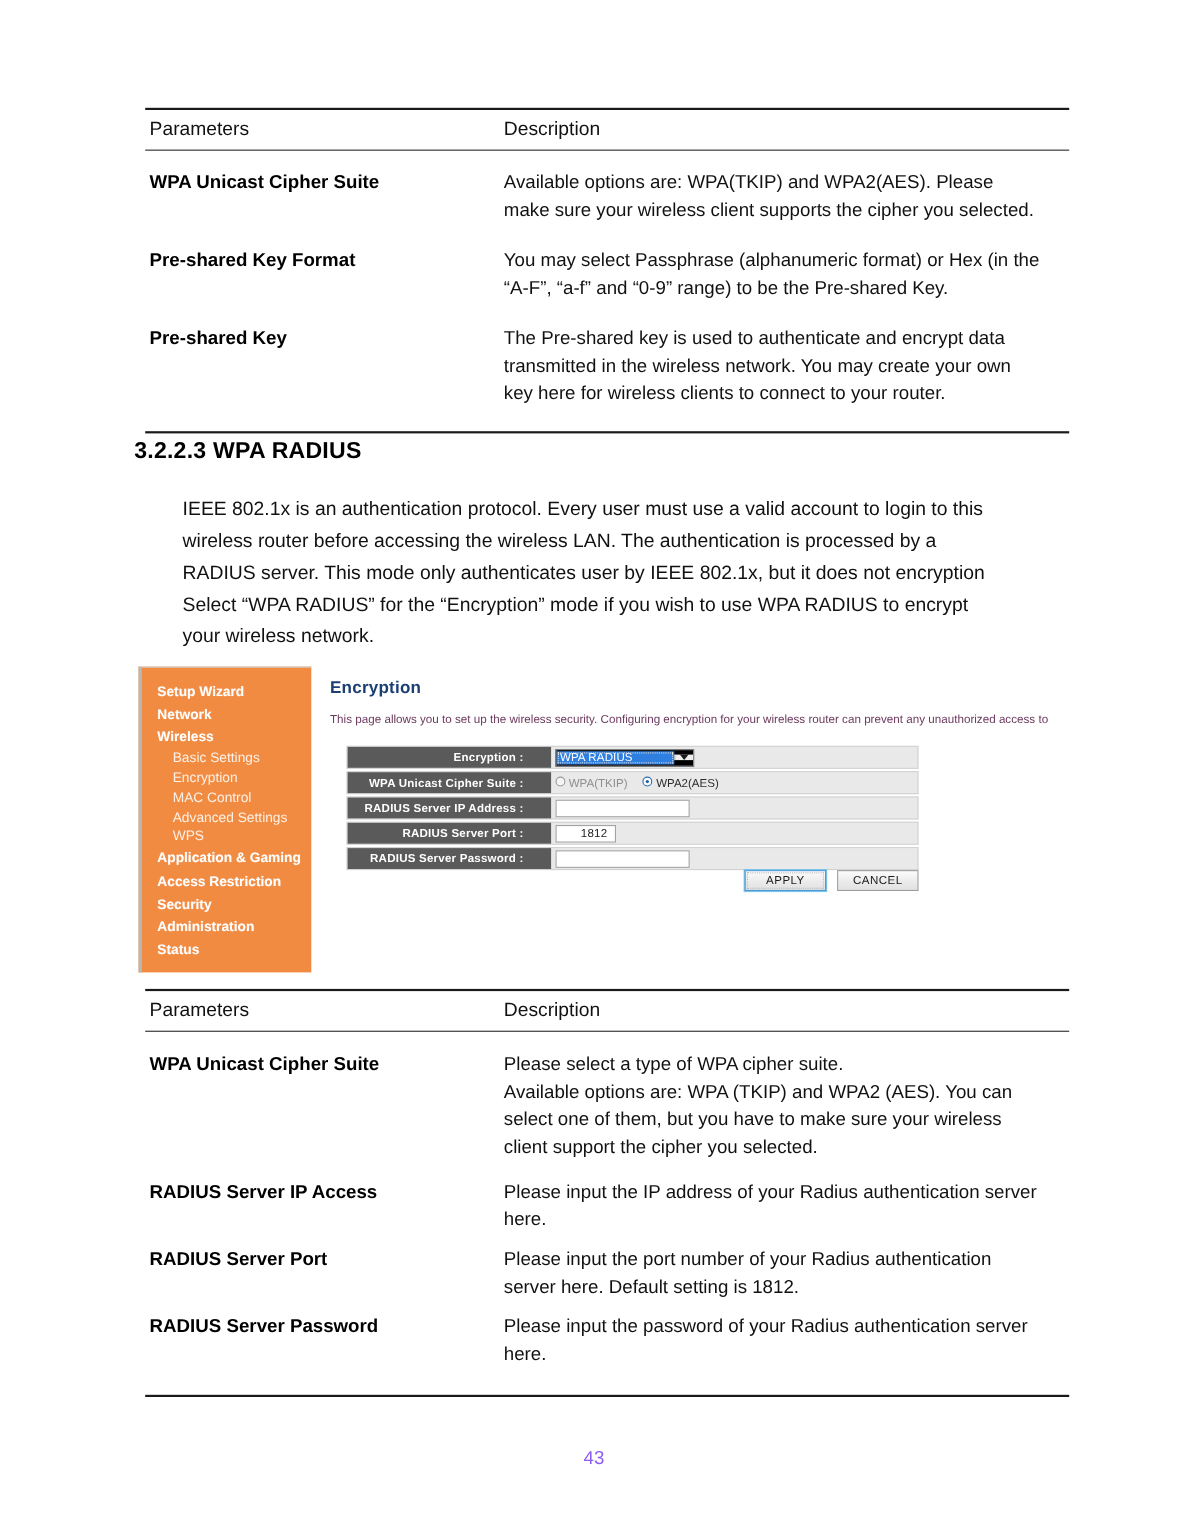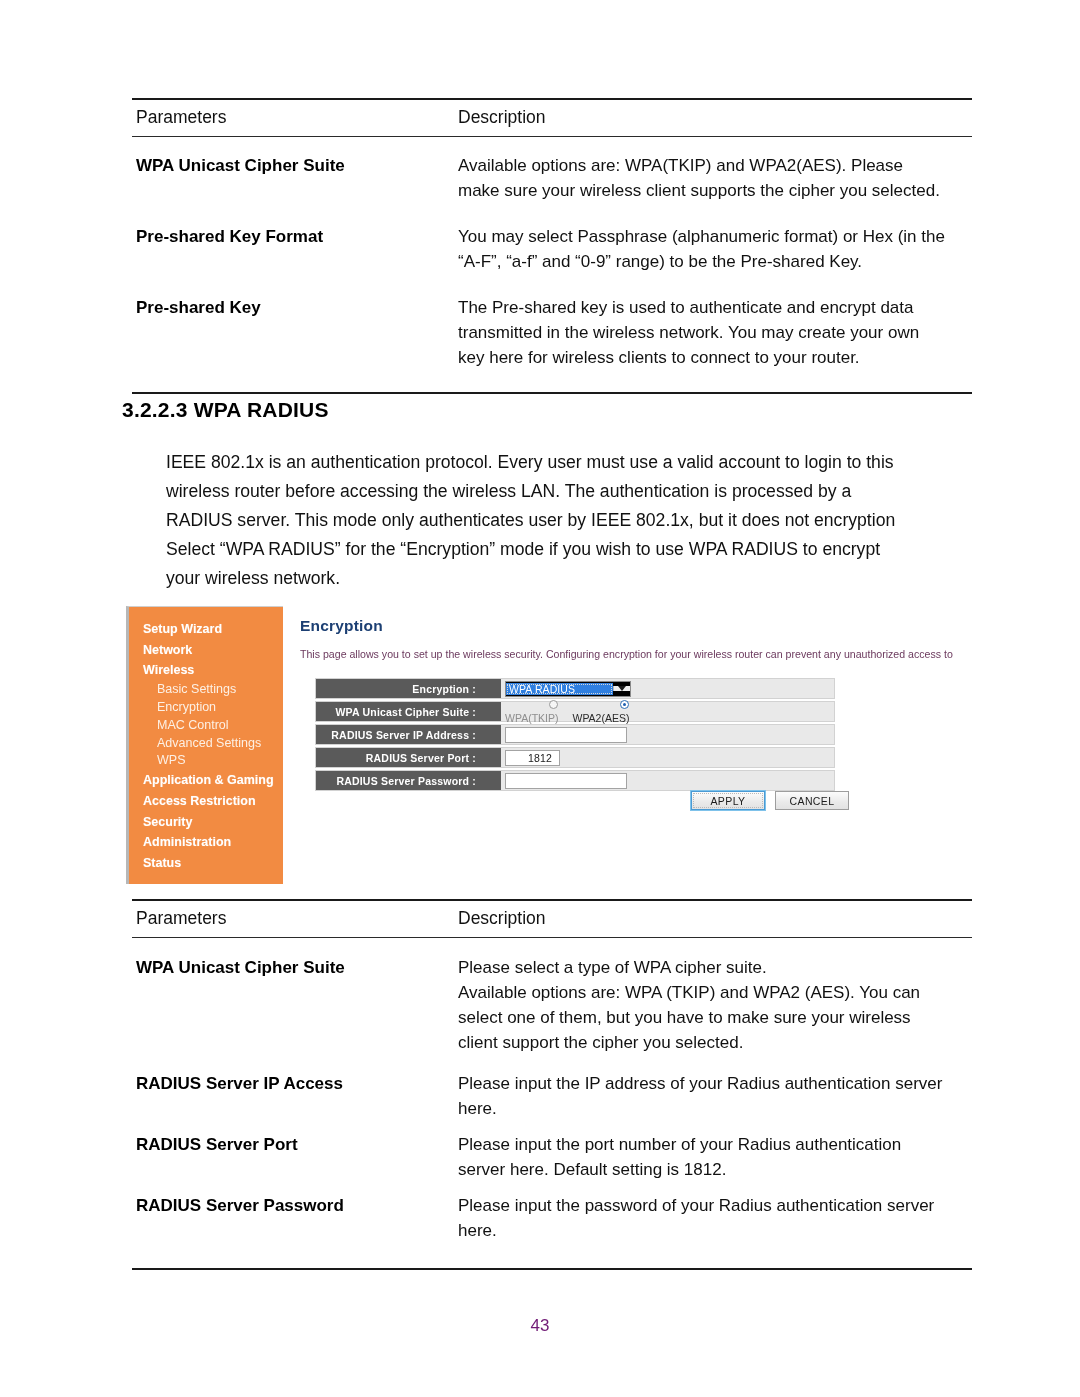--- a/index.html
+++ b/index.html
@@ -243,24 +243,23 @@
 
   .radio-wrap {
     display: flex;
     align-items: center;
     gap: 14px;
     font-size: 10.5px;
     color: #2b2b2b;
   }
   .radio-item {
     display: flex;
-    align-items: flex-end;
+    align-items: flex-start;
     gap: 3px;
     white-space: nowrap;
-    flex-direction: column;
   }
   .radio-dot {
     width: 9px; height: 9px;
     border-radius: 50%;
     border: 1px solid #9a9a9a;
     background: #f6f6f6;
     box-sizing: border-box;
     display: block;
   }
   .radio-dot.on {
@@ -288,21 +287,21 @@
     color: #1a1a1a;
     display: flex;
     align-items: center;
     padding-left: 22px;
     letter-spacing: 0.2px;
   }
   .txtbox.wide { width: 122px; }
 
   .btn-row {
     position: absolute;
-    left: 29px;
+    left: 15px;
     top: 185px;
     width: 520px;
     display: flex;
     justify-content: flex-end;
     gap: 10px;
   }
   .ui-btn {
     min-width: 74px;
     height: 19px;
     background: linear-gradient(to bottom, #fcfcfc 0%, #eaeaea 60%, #e2e2e2 100%);
@@ -323,21 +322,21 @@
   }
 
   
   .page-number {
     position: absolute;
     left: 0;
     top: 1316px;
     width: 1080px;
     text-align: center;
     font-size: 17px;
-    color: #701a75;
+    color: #8b5cf6;
   }
 </style>
 </head>
 <body>
 
 <div class="page">
 
   <div class="param-table" style="top:98px;">
     <div class="rule-top"></div>
     <div class="head-row">

